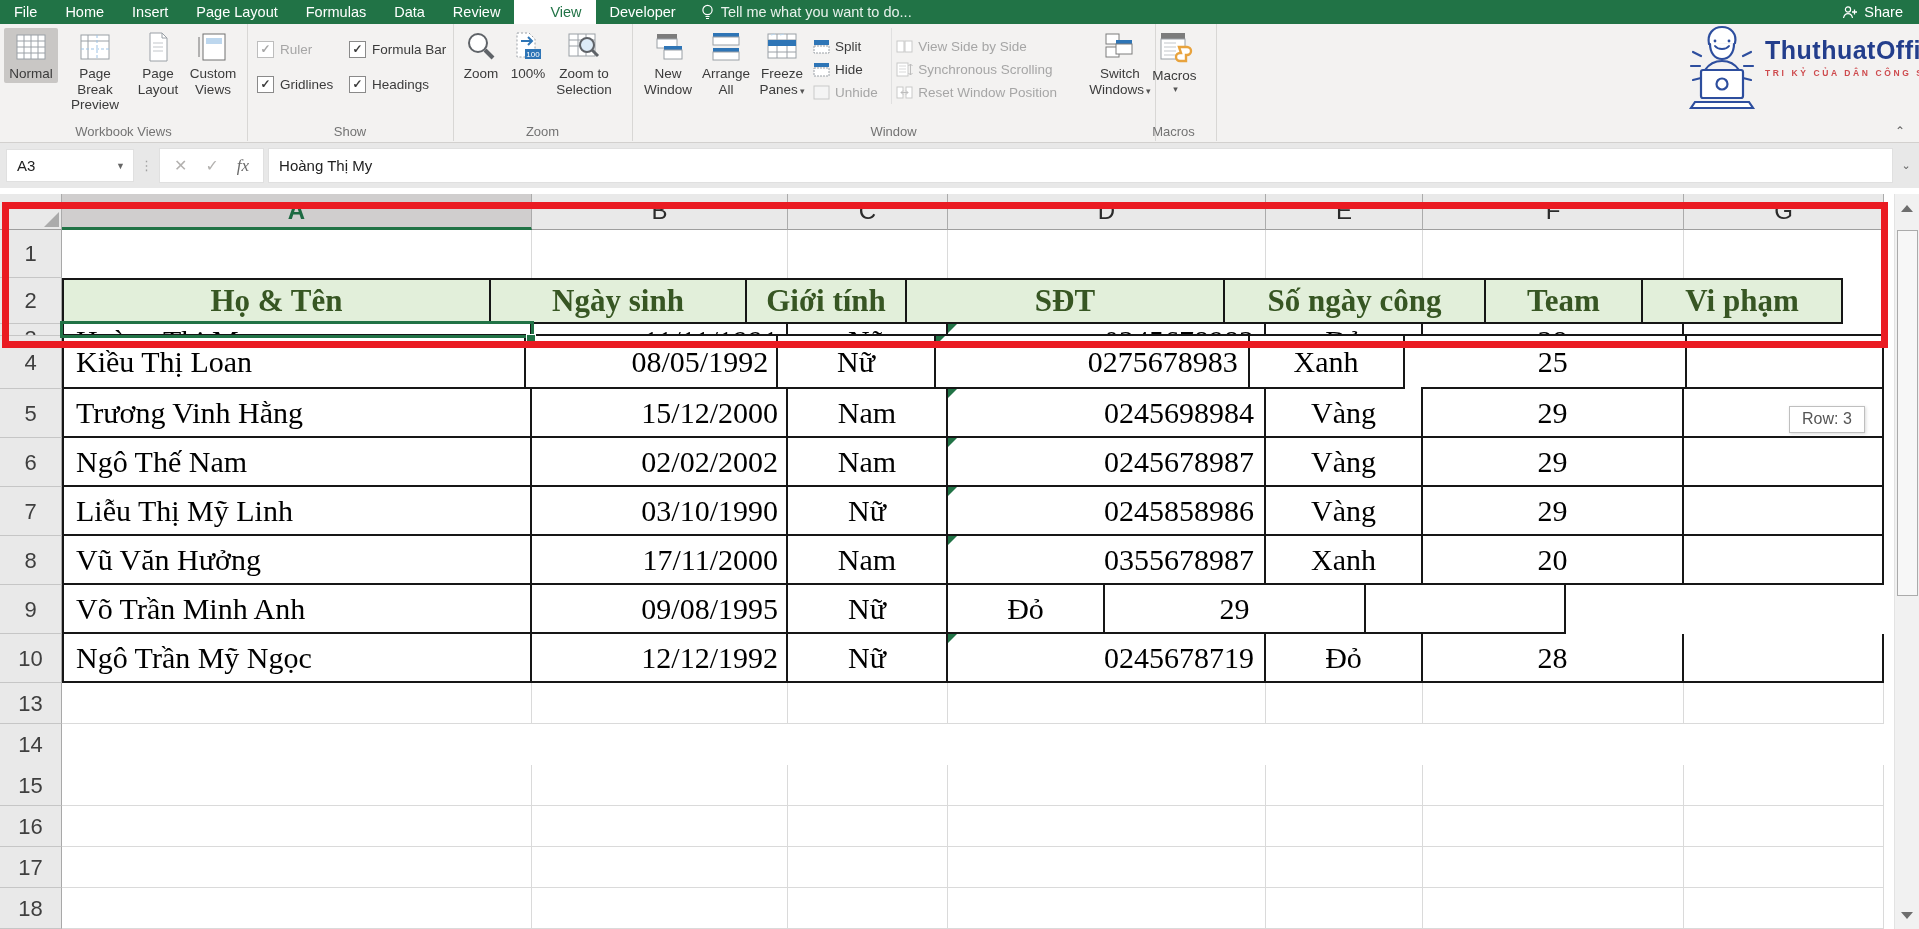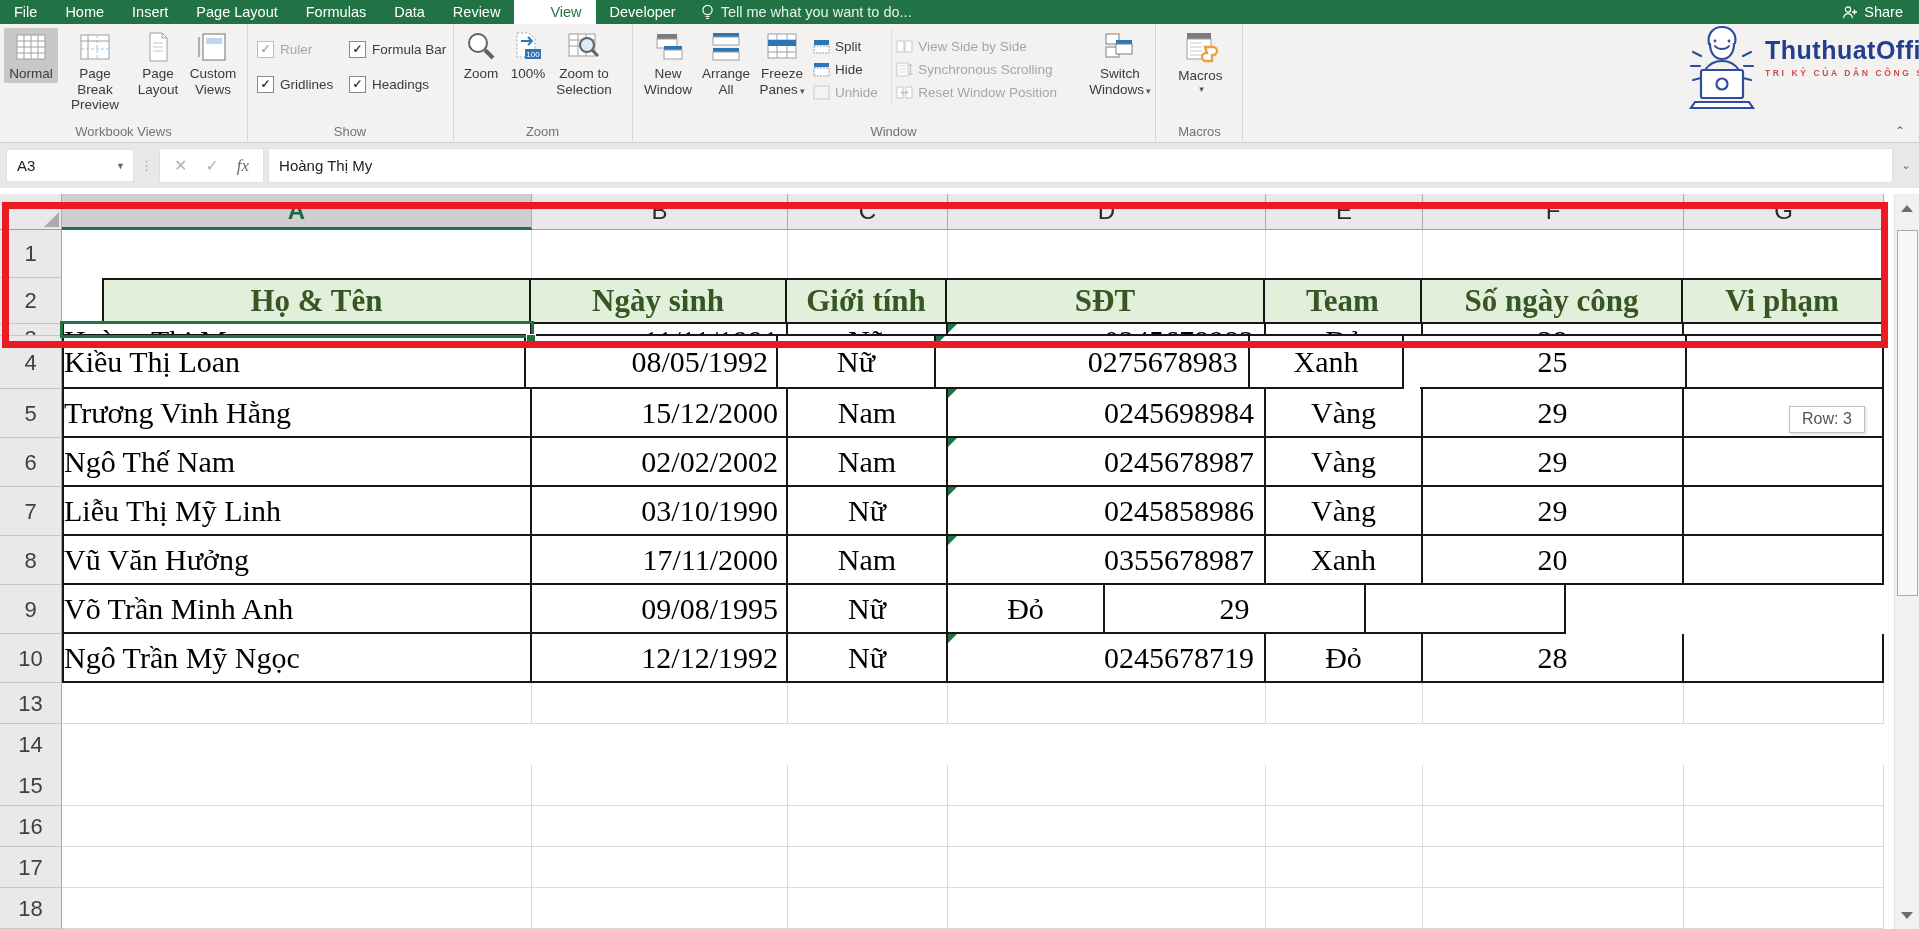--- a/index.html
+++ b/index.html
@@ -55,21 +55,21 @@
   .grow{display:flex;}
   .rh{flex:none;width:62px;box-sizing:border-box;background:#E9E9E9;border-right:1px solid #A8A8A8;border-bottom:1px solid #C6C6C6;
       text-align:center;font-size:22px;color:#3f3f3f;overflow:hidden;}
   .cell{box-sizing:border-box;overflow:hidden;white-space:nowrap;font-family:"Liberation Serif",serif;font-size:30px;color:#000;background:#fff;}
   .gcell{border-right:1px solid #DADADA;}
   .grow.tail .cell{border-bottom:1px solid #DADADA;}
   .hcell{font-weight:bold;color:#375623;background:#E2EFDA;text-align:center;font-size:31px;
          border-right:2px solid #161616;border-top:2px solid #161616;border-bottom:2px solid #161616;}
   .grow.head .c0,.grow.data .c0{border-left:2px solid #161616;}
   .dcell{border-right:2px solid #161616;border-bottom:2px solid #161616;position:relative;}
-  .dcell.c0{} .dcell.c1{padding-right:8px;} .dcell.c3{padding-right:10px;}
+  .dcell.c0{padding-left:12px;} .dcell.c1{padding-right:8px;} .dcell.c3{padding-right:10px;}
   .err::before{content:"";position:absolute;left:0;top:0;border-top:9px solid #217346;border-right:9px solid transparent;}
   
   #selbox{position:absolute;left:60px;top:127px;width:474px;height:17px;border:3px solid #217346;box-sizing:border-box;z-index:40;}
   #fillhandle{position:absolute;left:526px;top:140px;width:8px;height:8px;background:#217346;border:1px solid #fff;z-index:41;}
   #redbox{position:absolute;left:2px;top:202px;width:1886px;height:146px;border:7px solid #EA1B22;box-sizing:border-box;z-index:50;pointer-events:none;}
   #tooltip{position:absolute;left:1789px;top:406px;background:#fff;border:1px solid #BFBFBF;box-shadow:1px 1px 3px rgba(0,0,0,.15);
            font-size:16px;color:#555;padding:3px 12px 4px;z-index:60;}
   
   #vscroll{position:absolute;left:1894px;top:194px;width:25px;height:735px;background:#F1F1F1;border-left:1px solid #E3E3E3;box-sizing:border-box;z-index:15;}
   .sbtn{position:absolute;left:0;width:100%;height:28px;background:#F1F1F1;display:flex;align-items:center;justify-content:center;}
@@ -323,21 +323,21 @@
               <rect x="13" y="9" width="16" height="4" fill="#2E75B6"></rect>
               <rect x="13" y="13" width="16" height="10" fill="#fff" stroke="#7c7c7c"></rect>
             </svg>
         </span>
         <span class="lbl" style="width:62px"><span>Switch Windows</span><span class="arr">▾</span></span>
       </div>
     </div>
     <div class="grp-label">Window</div>
   </div>
 
-  <div class="grp" style="left:1157px;width:85px;">
+  <div class="grp" style="left:1131px;width:85px;">
     <div class="bigbtns" style="justify-content:center;">
       <div class="bigbtn">
         <span>
           <svg width="36" height="34" viewBox="0 0 36 34">
               <rect x="4" y="2" width="24" height="6" fill="#7c7c7c"></rect>
               <rect x="4" y="8" width="24" height="20" fill="#fff" stroke="#9aa0a6"></rect>
               <path d="M7 12h12M7 16h12M7 20h12M7 24h12" stroke="#c3c7cb"></path>
               <path d="M22 16h8a3 3 0 0 1 0 8h-1v6h-6a3 3 0 0 1 0-8h1z" fill="#fff" stroke="#E8A33D" stroke-width="2.4"></path>
             </svg>
         </span>
@@ -406,26 +406,26 @@
         <div class="cell c0 gcell" style="width: 470px;"></div>
         <div class="cell c1 gcell" style="width: 256px;"></div>
         <div class="cell c2 gcell" style="width: 160px;"></div>
         <div class="cell c3 gcell" style="width: 318px;"></div>
         <div class="cell c4 gcell" style="width: 157px;"></div>
         <div class="cell c5 gcell" style="width: 261px;"></div>
         <div class="cell c6 gcell" style="width: 200px;"></div>
       </div>
       <div class="grow head" style="height: 46px;">
         <div class="rh" style="line-height: 46px;">2</div>
-        <div class="cell c0 hcell" style="width: 429px; line-height: 42px; margin-left: 40px;">Họ &amp; Tên</div>
+        <div class="cell c0 hcell" style="width: 429px; line-height: 42px;">Họ &amp; Tên</div>
         <div class="cell c1 hcell" style="width: 256px; line-height: 42px;">Ngày sinh</div>
         <div class="cell c2 hcell" style="width: 160px; line-height: 42px;">Giới tính</div>
         <div class="cell c3 hcell" style="width: 318px; line-height: 42px;">SĐT</div>
+        <div class="cell c5 hcell" style="width: 261px; line-height: 42px;">Số ngày công</div>
         <div class="cell c4 hcell" style="width: 157px; line-height: 42px;">Team</div>
-        <div class="cell c5 hcell" style="width: 261px; line-height: 42px;">Số ngày công</div>
         <div class="cell c6 hcell" style="width: 200px; line-height: 42px;">Vi phạm</div>
       </div>
       <div class="grow data" style="height: 12px;">
         <div class="rh" style="line-height: 30px;">3</div>
         <div class="cell c0 dcell" style="width: 470px; text-align: left; line-height: 34px;">Hoàng Thị My</div>
         <div class="cell c1 dcell" style="width: 256px; text-align: right; line-height: 34px;">11/11/1991</div>
         <div class="cell c2 dcell" style="width: 160px; text-align: center; line-height: 34px;">Nữ</div>
         <div class="cell c3 dcell err" style="width: 318px; text-align: right; line-height: 34px;">0245678982</div>
         <div class="cell c4 dcell" style="width: 157px; text-align: center; line-height: 34px;">Đỏ</div>
         <div class="cell c5 dcell" style="width: 261px; text-align: center; line-height: 34px;">28</div>

